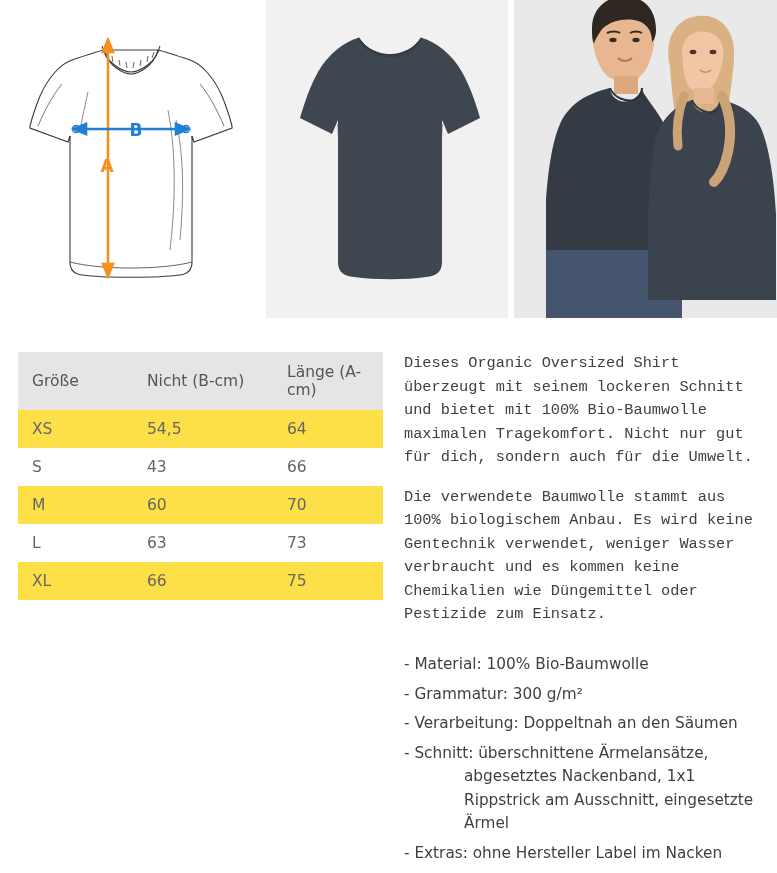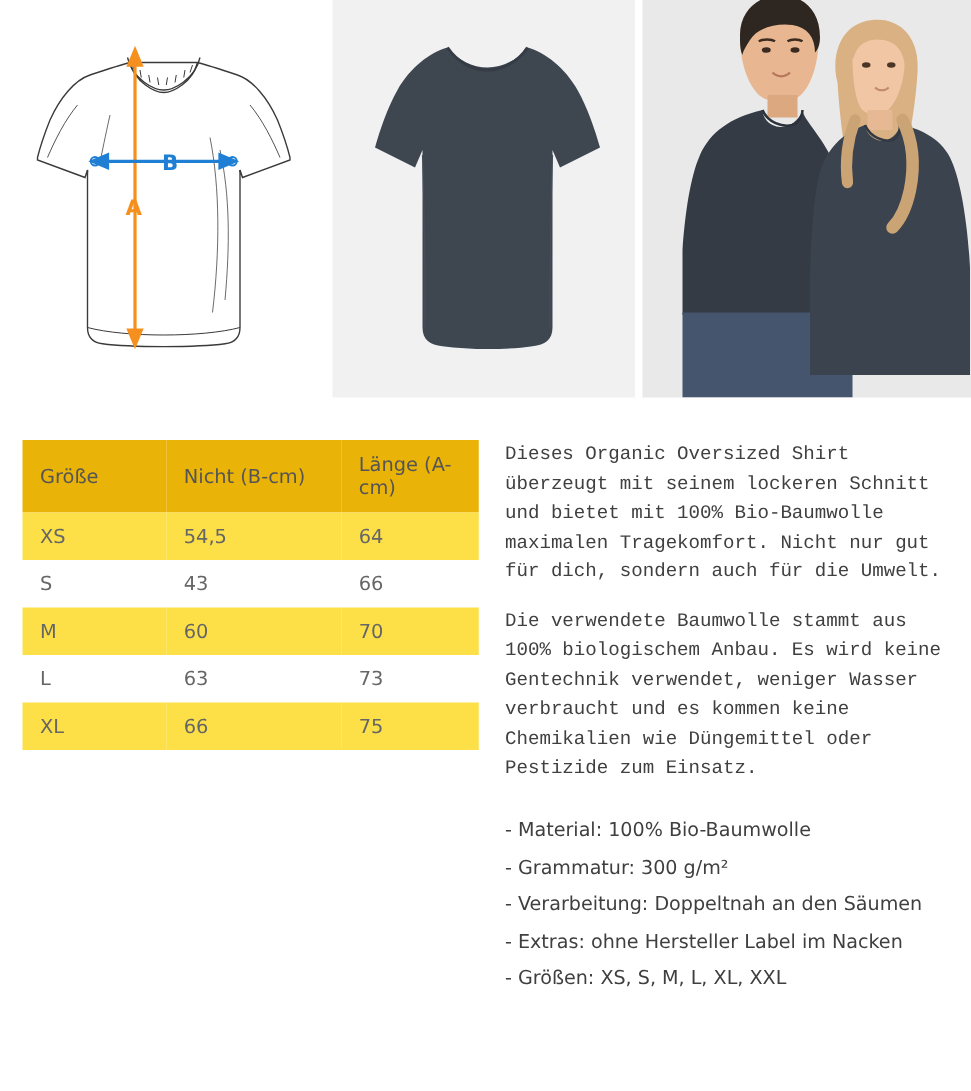--- a/index.html
+++ b/index.html
@@ -57,21 +57,21 @@
   table.size-table {
     border-collapse: collapse;
     width: 365px;
     font-size: 15.5px;
     color: #555;
   }
   table.size-table th {
     text-align: left;
     font-weight: normal;
     padding: 11px 0 11px 14px;
-    background: #eab308;
+    background: #e5e5e5;
     color: #555;
   }
   table.size-table td {
     padding: 10px 0 10px 14px;
     color: #666;
   }
   table.size-table tr.odd td { background: #fde047; }
   table.size-table tr.even td { background: #ffffff; }
   table.size-table th:nth-child(1), table.size-table td:nth-child(1) { width: 115px; }
   table.size-table th:nth-child(2), table.size-table td:nth-child(2) { width: 140px; }
@@ -280,20 +280,24 @@
         <li>
           <span>- Material: 100% Bio-Baumwolle</span>
         </li>
         <li>
           <span>- Grammatur: 300 g/m²</span>
         </li>
         <li>
           <span>- Verarbeitung: Doppeltnah an den Säumen</span>
         </li>
         <li>
+          <span>- Schnitt: überschnittene Ärmelansätze,</span>
+          <span class="cont">abgesetztes Nackenband, 1x1 Rippstrick am Ausschnitt, eingesetzte Ärmel</span>
+        </li>
+        <li>
           <span>- Extras: ohne Hersteller Label im Nacken</span>
         </li>
         <li>
           <span>- Größen: XS, S, M, L, XL, XXL</span>
         </li>
       </ul>
     </div>
   </div>
 </div>
 

